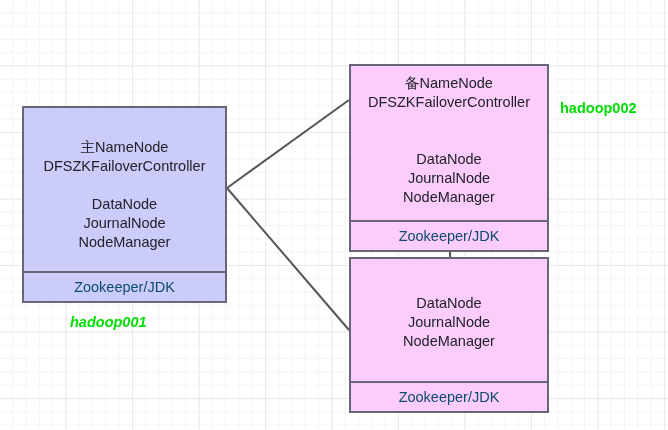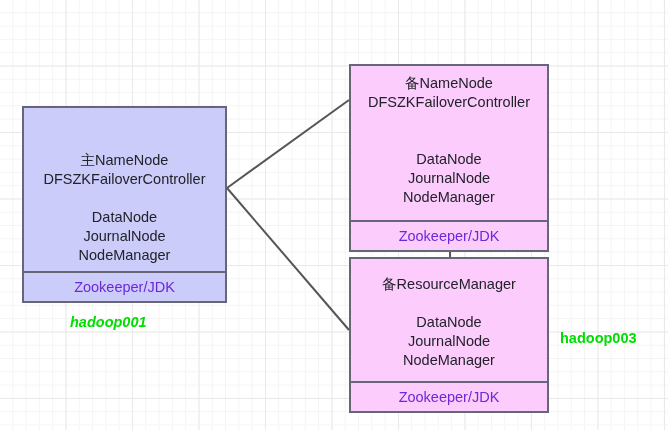--- a/index.html
+++ b/index.html
@@ -55,32 +55,32 @@
     justify-content: flex-start;
     text-align: center;
     color: #22222b;
     font-size: 14.5px;
     line-height: 19px;
   }
   .node .footer {
     flex: 0 0 auto;
     border-top: 2px solid #666677;
     text-align: center;
-    color: #6d28d9;
+    color: #0c4a6e;
     font-size: 14.5px;
     line-height: 19px;
     display: flex;
     align-items: center;
     justify-content: center;
   }
   .node.purple { background-color: #ccccfa; }
   .node.pink   { background-color: #fcccfc; }
 
   #node-hadoop001 { left: 22px;  top: 106px; width: 205px; height: 197px; }
-  #node-hadoop001 .body   { padding-top: 43px; }
+  #node-hadoop001 .body   { padding-top: 30px; }
   #node-hadoop001 .footer { height: 28px; }
 
   #node-hadoop002 { left: 349px; top: 16px;  width: 200px; height: 188px; margin-top: 48px; }
   #node-hadoop002 .body   { padding-top: 8px; }
   #node-hadoop002 .footer { height: 28px; }
 
   #node-hadoop003 { left: 349px; top: 257px; width: 200px; height: 156px; }
   #node-hadoop003 .body   { padding-top: 16px; }
   #node-hadoop003 .footer { height: 28px; }
 
@@ -130,27 +130,26 @@
       <div>DFSZKFailoverController</div>
       <div class="gap"></div>
       <div class="gap"></div>
       <div>DataNode</div>
       <div>JournalNode</div>
       <div>NodeManager</div>
     </div>
     <div class="footer">Zookeeper/JDK</div>
   </div>
 
+  <div class="host-label" id="label-hadoop002">hadoop002</div>
 
   <div class="node pink" id="node-hadoop003">
     <div class="body">
-      <div>备ResourceManager</div>
       <div class="gap"></div>
       <div>DataNode</div>
       <div>JournalNode</div>
       <div>NodeManager</div>
     </div>
     <div class="footer">Zookeeper/JDK</div>
   </div>
 
-  <div class="host-label" id="label-hadoop003">hadoop003</div>
 
 </div>
 
 </body></html>

